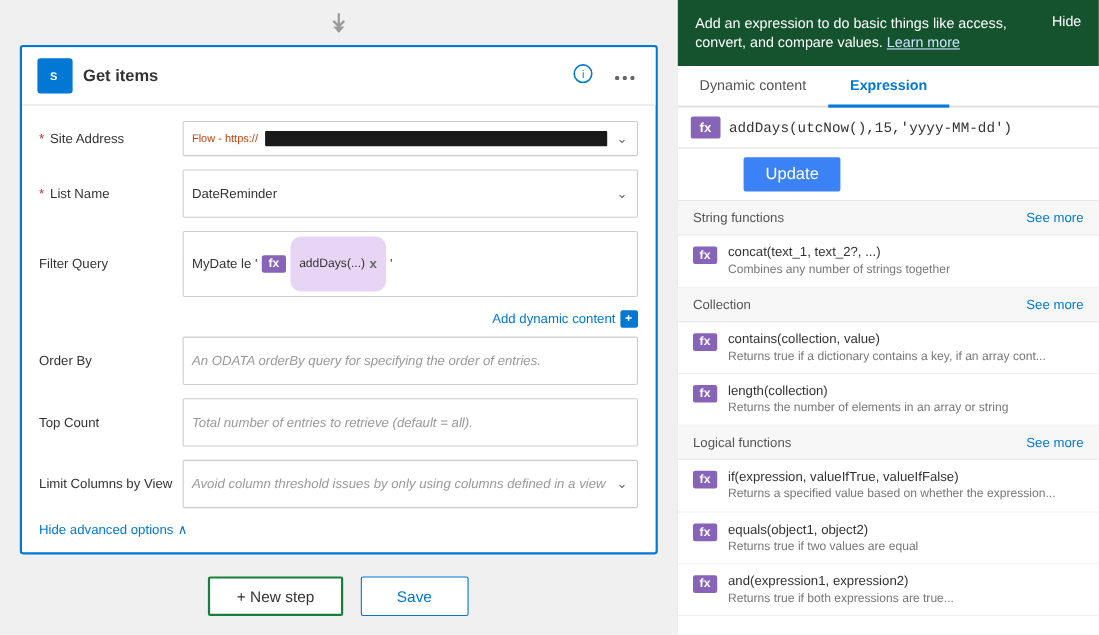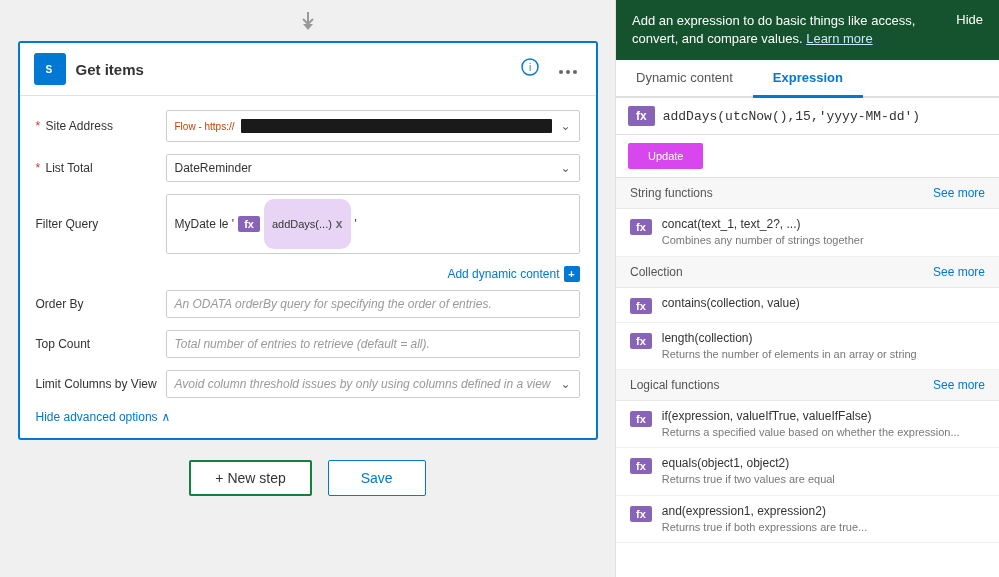--- a/index.html
+++ b/index.html
@@ -84,21 +84,21 @@
       font-size: 12px;
     }
 
     .required-star {
       color: #d13438;
       margin-right: 2px;
     }
 
     .form-input {
       flex: 1;
-      height: 28px;
+      height: 44px;
       border: 1px solid #ccc;
       border-radius: 2px;
       padding: 0 8px;
       display: flex;
       align-items: center;
       justify-content: space-between;
       background: white;
       font-size: 12px;
       color: #333;
     }
@@ -336,27 +336,28 @@
       flex: 1;
     }
 
     
     .update-row {
       padding: 8px 12px;
       border-bottom: 1px solid #e0e0e0;
     }
 
     .btn-update {
-      background: #d946ef;
+      background: #3b82f6;
       color: white;
       border: none;
       border-radius: 2px;
       padding: 7px 20px;
-      font-size: 11px;
-      cursor: pointer;
+      font-size: 15px;
+      cursor: pointer;
+      margin-left: 48px;
     }
 
     
     .func-list {
       flex: 1;
       overflow-y: scroll;
       padding: 0;
     }
 
     .func-section-header {
@@ -468,21 +469,21 @@
         <div class="site-input">
           <span style="font-size:10px;color:#c2410c;white-space:nowrap;margin-right:6px;">Flow - https://</span>
           <div class="redacted-bar"></div>
           <span class="chevron-down">⌄</span>
         </div>
       </div>
 
       <div class="form-row">
         <div class="form-label">
           <span class="required-star">*</span>
-          <span>List Total</span>
+          <span>List Name</span>
         </div>
         <div class="form-input">
           <span>DateReminder</span>
           <span class="chevron-down">⌄</span>
         </div>
       </div>
 
       <div class="form-row">
         <div class="form-label">Filter Query</div>
         <div class="filter-input">
@@ -577,20 +578,21 @@
     </div>
 
     <div class="func-section-header">
       <span class="func-section-title">Collection</span>
       <span class="see-more-link">See more</span>
     </div>
     <div class="func-item">
       <span class="func-fx-badge">fx</span>
       <div class="func-info">
         <div class="func-name">contains(collection, value)</div>
+        <div class="func-desc">Returns true if a dictionary contains a key, if an array cont...</div>
       </div>
     </div>
     <div class="func-item">
       <span class="func-fx-badge">fx</span>
       <div class="func-info">
         <div class="func-name">length(collection)</div>
         <div class="func-desc">Returns the number of elements in an array or string</div>
       </div>
     </div>
 

